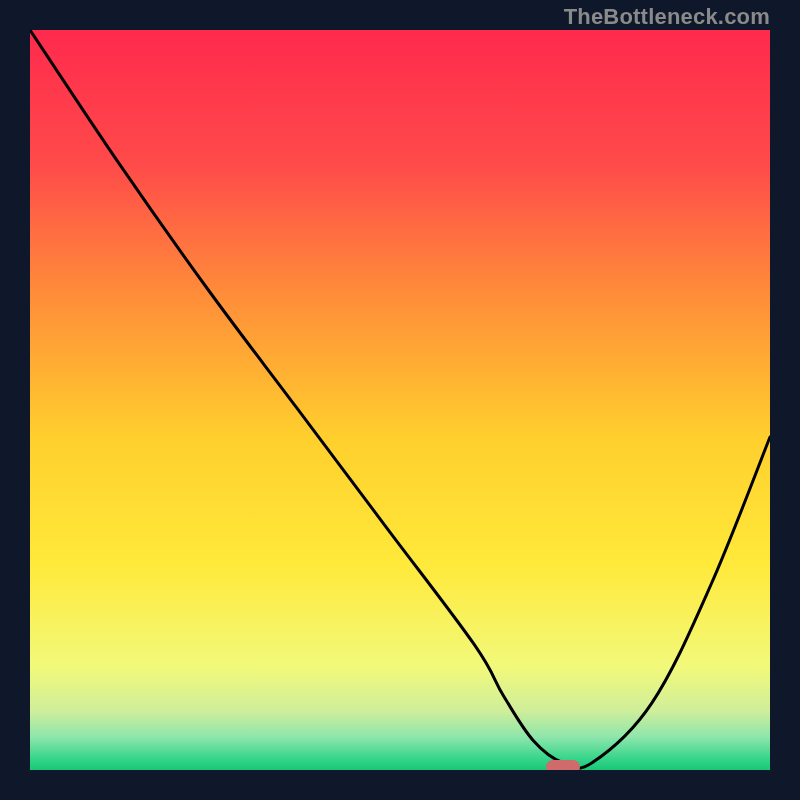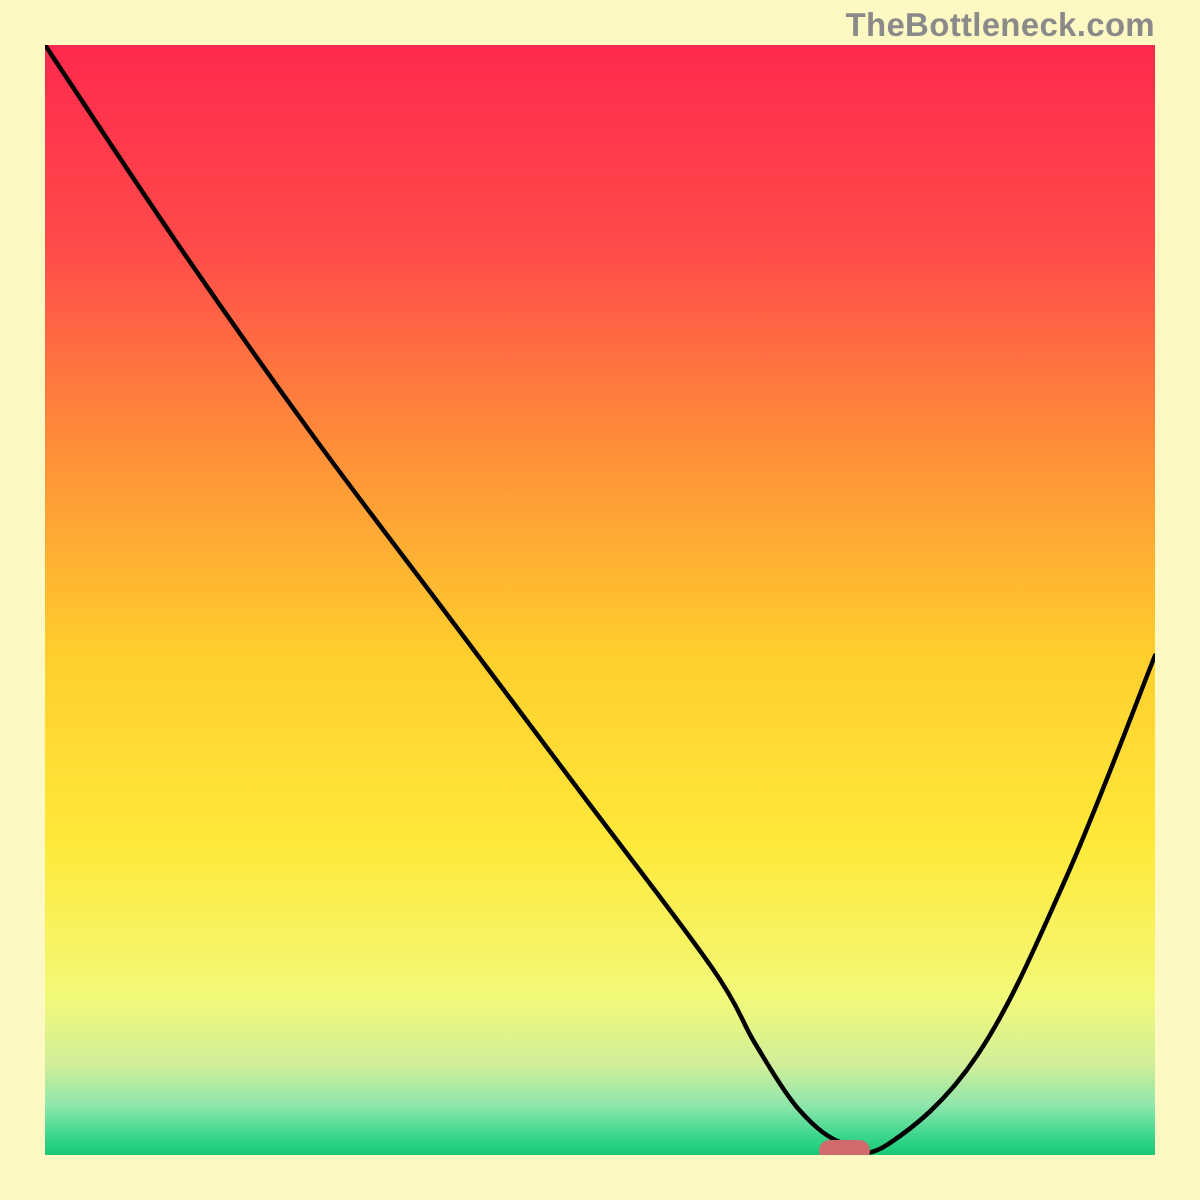--- a/index.html
+++ b/index.html
@@ -6,21 +6,21 @@
     margin: 0;
     padding: 0;
     width: 800px;
     height: 800px;
     overflow: hidden;
     background: #000;
   }
   .frame {
     position: absolute;
     inset: 0;
-    background: #fef9c3;
+    background: #0f172a;
   }
   .plot-area {
     position: absolute;
     left: 30px;
     top: 30px;
     width: 740px;
     height: 740px;
     overflow: hidden;
   }
   .gradient-bg {

